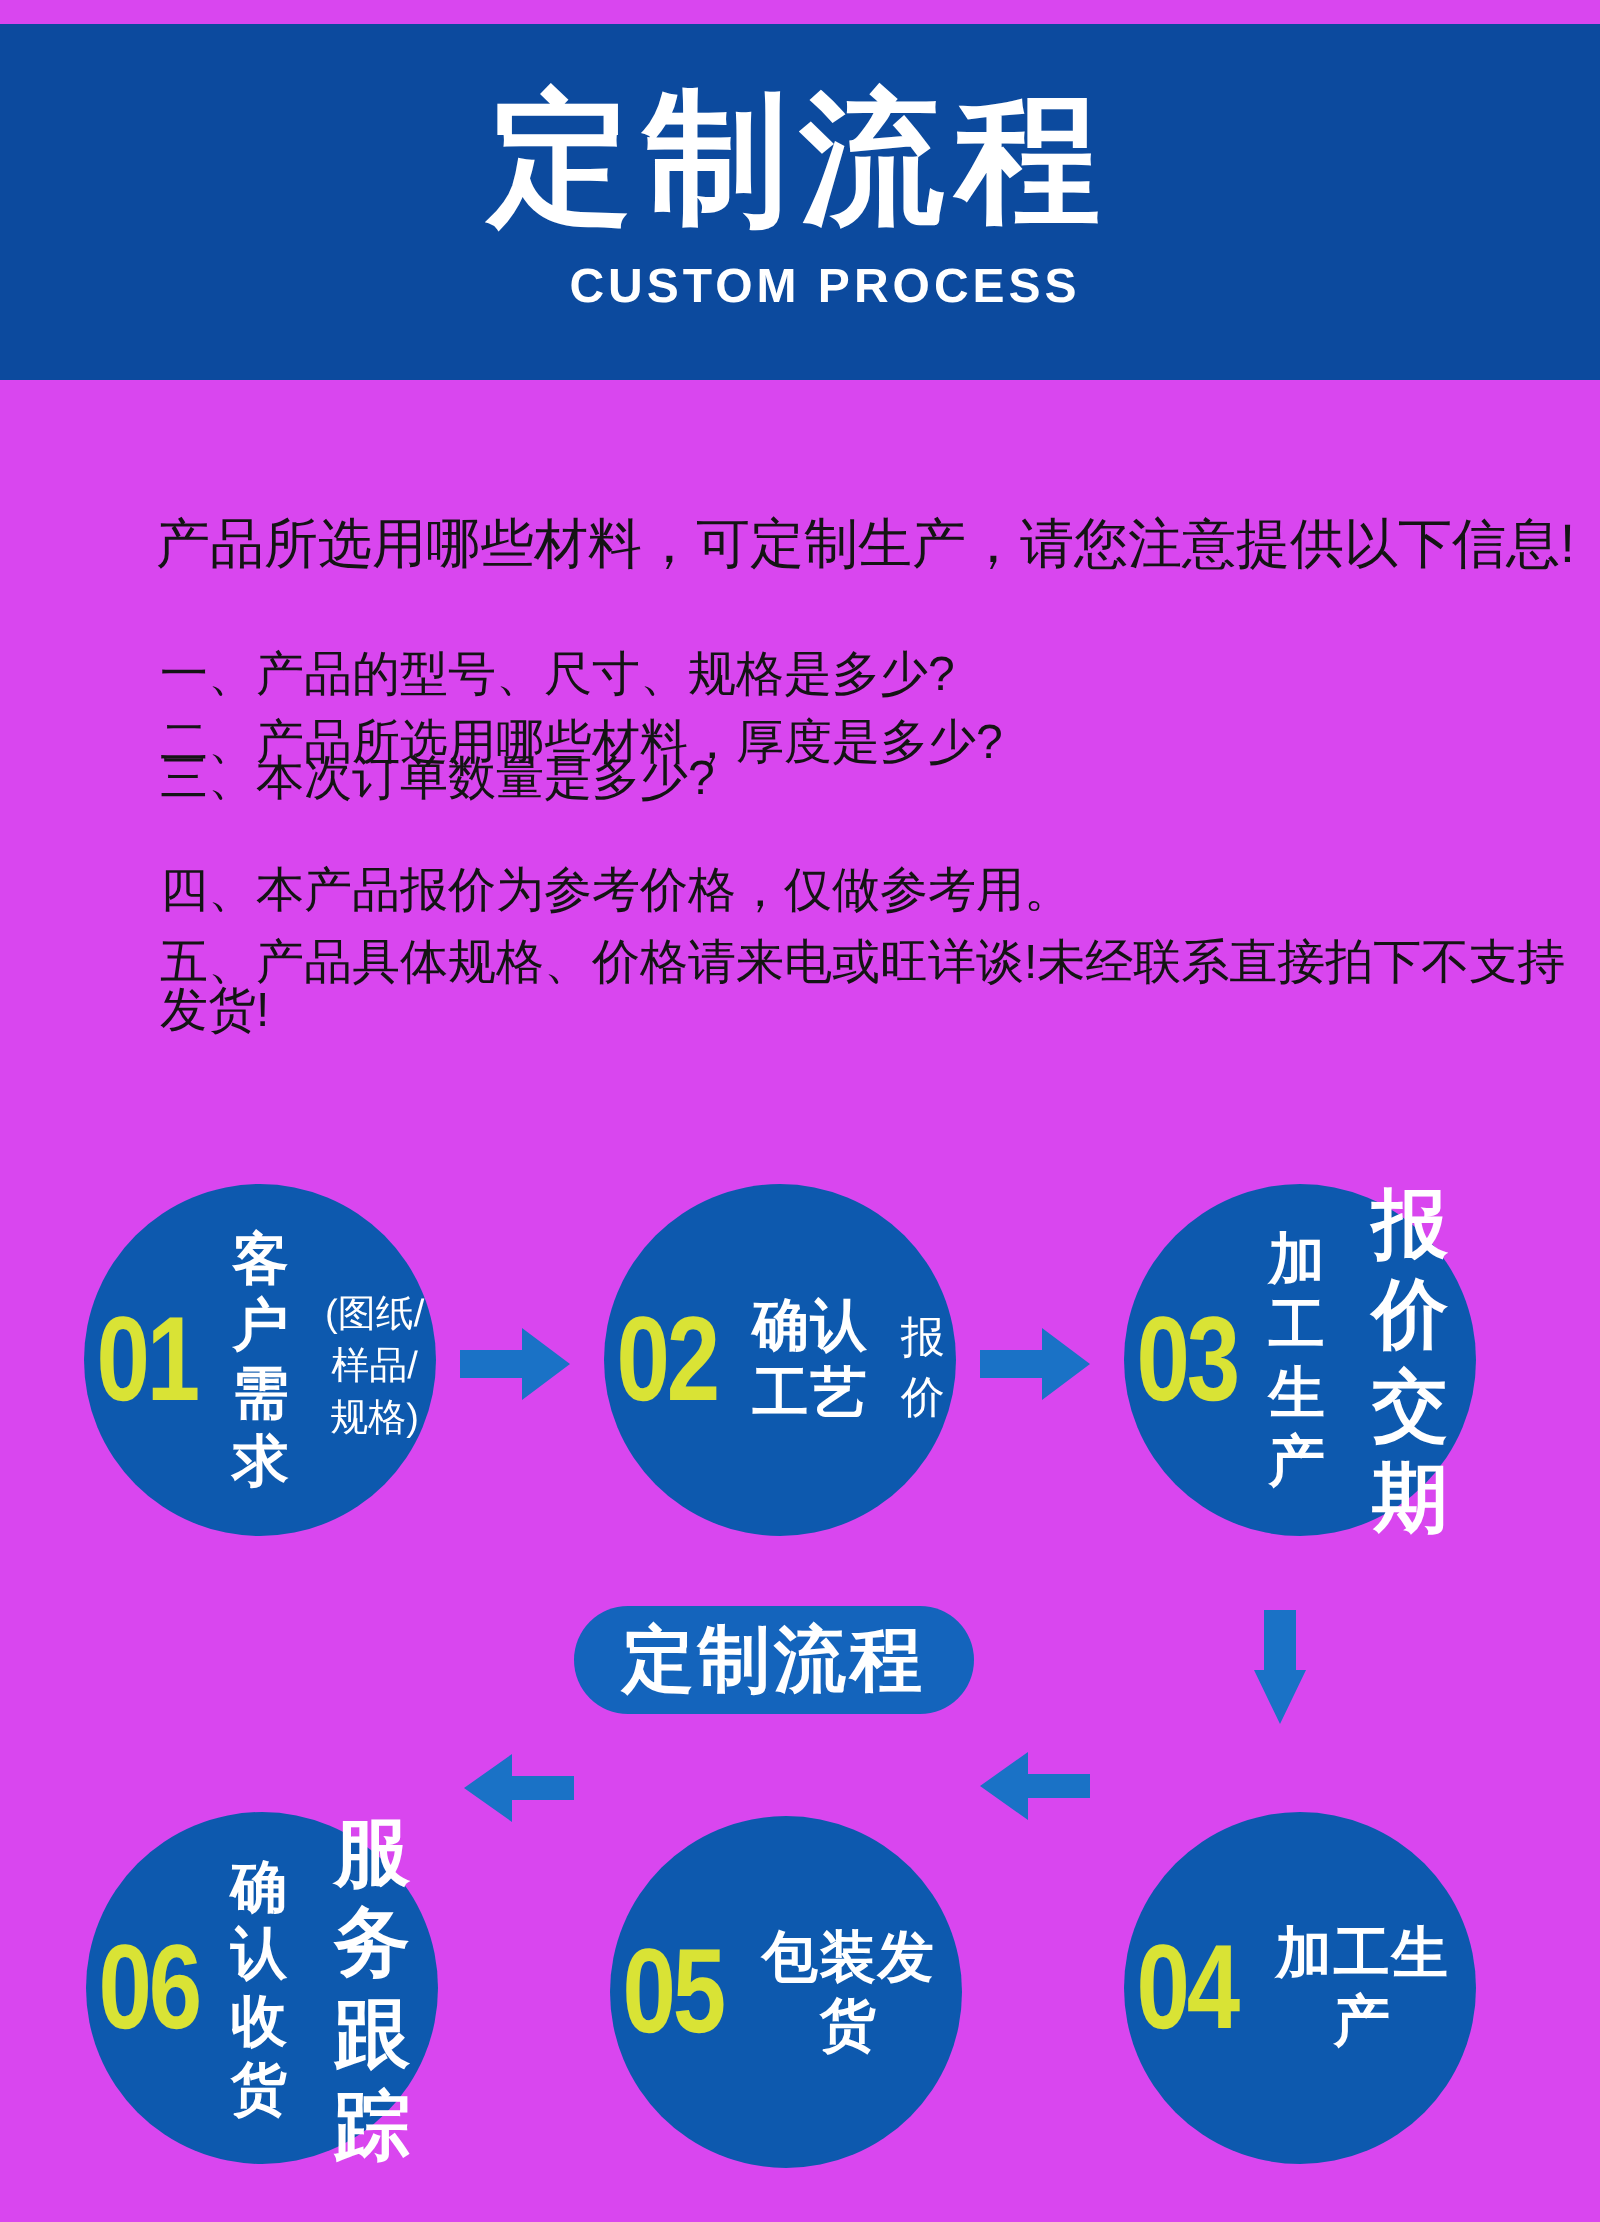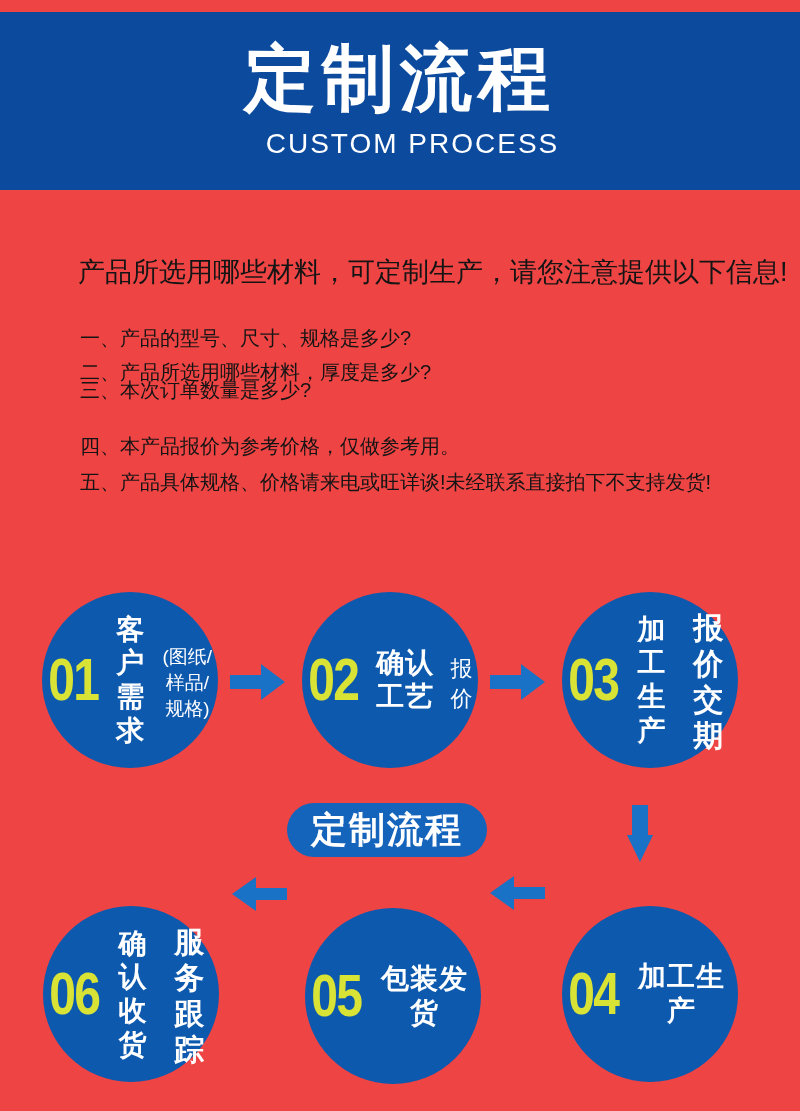--- a/index.html
+++ b/index.html
@@ -1,37 +1,37 @@
 <!DOCTYPE html>
 <html><head>
 <meta charset="utf-8">
 <style>
   html,body { margin:0; padding:0; background:#ffffff; }
   body { width:800px; height:1111px; font-family:"Liberation Sans","DejaVu Sans",sans-serif; }
-  .page { position:relative; width:800px; height:1111px; background:#ef4444; overflow:hidden; }
+  .page { position:relative; width:800px; height:1111px; background:#d946ef; overflow:hidden; }
 
   
   .banner { position:absolute; left:0; top:12px; width:800px; height:178px; background:#0c4a9e;
             display:flex; flex-direction:column; align-items:center; justify-content:center; color:#ffffff; }
   .banner-title { font-size:72px; font-weight:900; line-height:1; letter-spacing:6px; }
-  .banner-subtitle { font-size:28px; font-weight:400; letter-spacing:2px; margin-top:14px;margin-left:25px; }
+  .banner-subtitle { font-size:24px; font-weight:700; letter-spacing:2px; margin-top:14px;margin-left:25px; }
 
   
   .intro-heading { position:absolute; left:78px; top:254px; font-size:27px; color:#141414; }
-  .qa-item { position:absolute; left:80px; font-size:20px; color:#141414; line-height:24px; }
+  .qa-item { position:absolute; left:80px; font-size:24px; color:#141414; line-height:24px; }
   .qa-1 { top:326px; } .qa-2 { top:360px; } .qa-3 { top:378px; } .qa-4 { top:434px; } .qa-5 { top:470px; }
 
   
   .circle { position:absolute; width:176px; height:176px; border-radius:50%; background:#0d59ae;
             display:flex; flex-direction:row; align-items:center; justify-content:flex-start;
             text-align:center; color:#ffffff; }
   .num { font-size:60px; font-weight:800; color:#d9e335; line-height:1;
          transform:scaleX(.8); letter-spacing:-2px; }
   .title-line { font-size:28px; font-weight:700; line-height:1.2; margin-top:0; letter-spacing:1px; }
-  .title-line2 { font-size:30px; font-weight:700; line-height:1.2; margin-top:4px; letter-spacing:1px; }
+  .title-line2 { font-size:38px; font-weight:700; line-height:1.2; margin-top:4px; letter-spacing:1px; }
   .sub-note { font-size:19px; margin-top:6px; letter-spacing:0; }
   .sub-mid { font-size:22px; margin-top:8px; letter-spacing:1px; }
 
   .c1 { left:42px;  top:592px; }
   .c2 { left:302px; top:592px; }
   .c3 { left:562px; top:592px; }
   .c6 { left:43px;  top:906px; }
   .c5 { left:305px; top:908px; }
   .c4 { left:562px; top:906px; }
 

